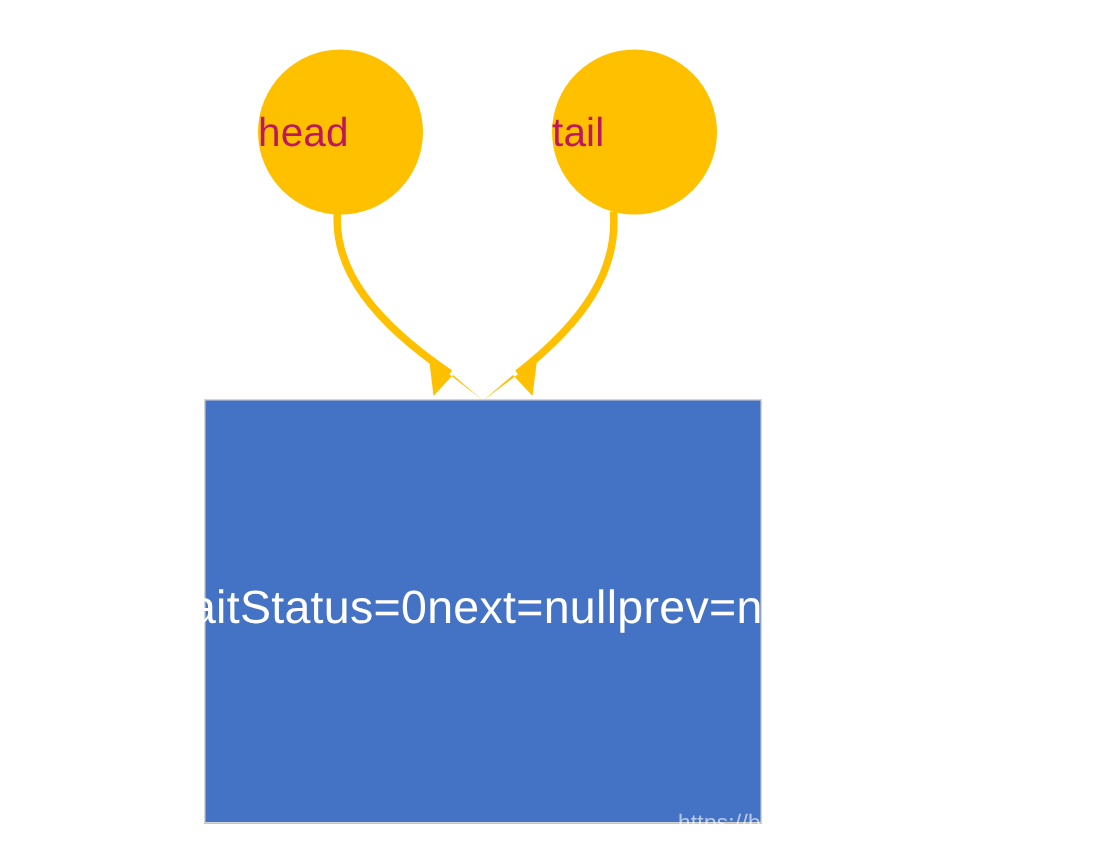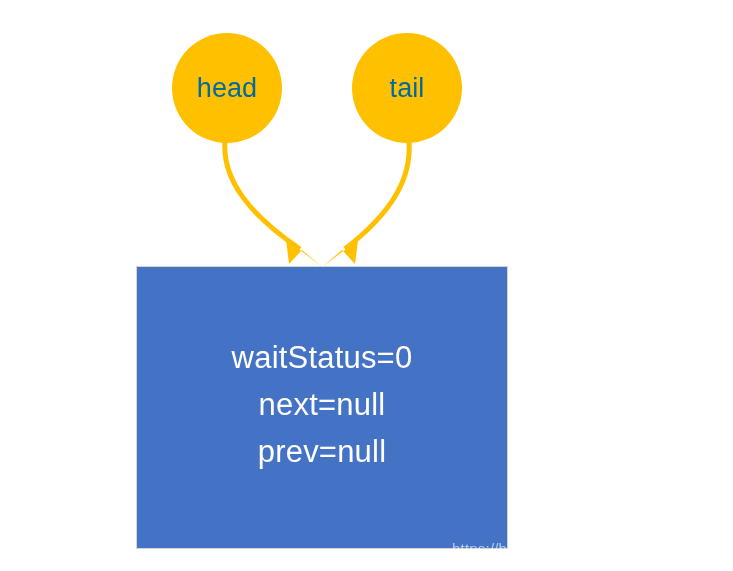--- a/index.html
+++ b/index.html
@@ -27,45 +27,43 @@
     height: 571px;
     pointer-events: none;
   }
   .node-circle {
     position: absolute;
     width: 110px;
     height: 110px;
     border-radius: 50%;
     display: flex;
     align-items: center;
-    justify-content: center;
-    color: #0369a1;
+    color: #be185d;
     font-size: 27px;
     font-weight: 400;
     line-height: 1;
     letter-spacing: 0.1px;
   }
   #node-head {
     left: 172px;
     top: 33px;
   }
   #node-tail {
-    left: 352px;
+    left: 368px;
     top: 33px;
   }
   #node-box {
     position: absolute;
     left: 136px;
     top: 266px;
     width: 372px;
     height: 283px;
     box-sizing: border-box;
     border: 1px solid #d4d4d4;
     display: flex;
-    flex-direction: column;
     align-items: center;
     justify-content: center;
     padding-bottom: 6px;
   }
   #node-box .box-line {
     color: #ffffff;
     font-size: 31px;
     line-height: 47px;
     text-align: center;
     white-space: nowrap;

